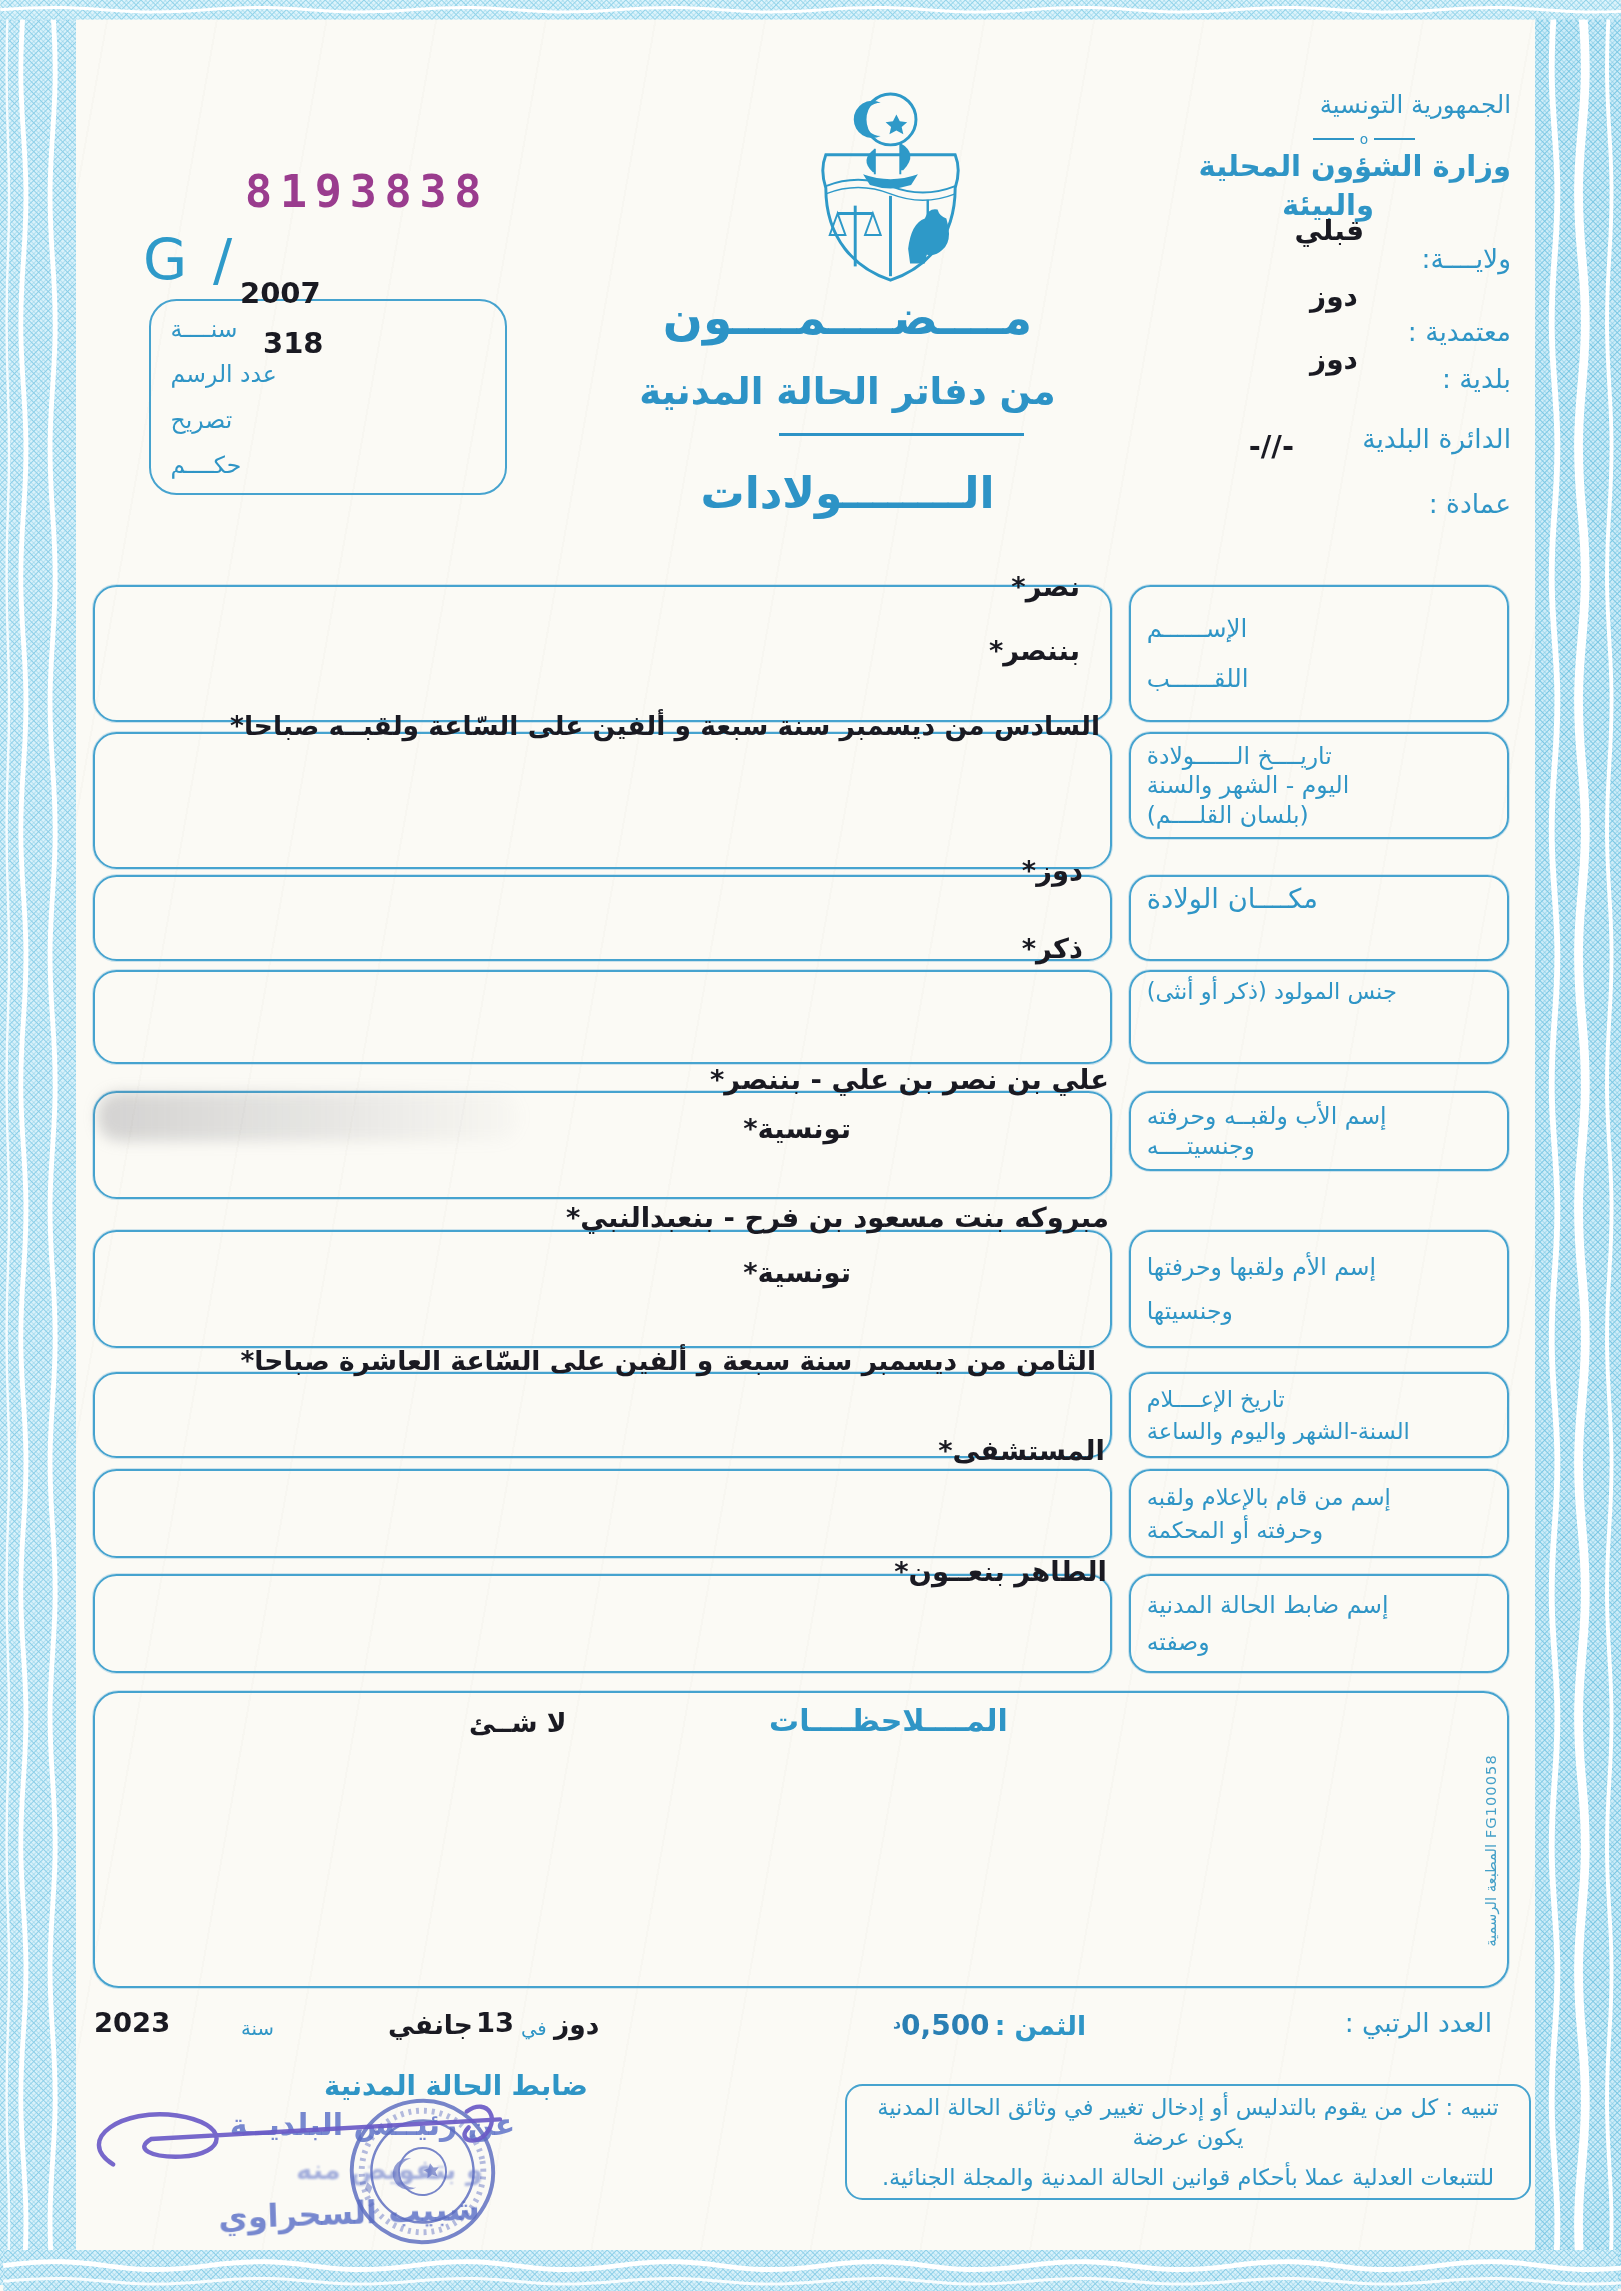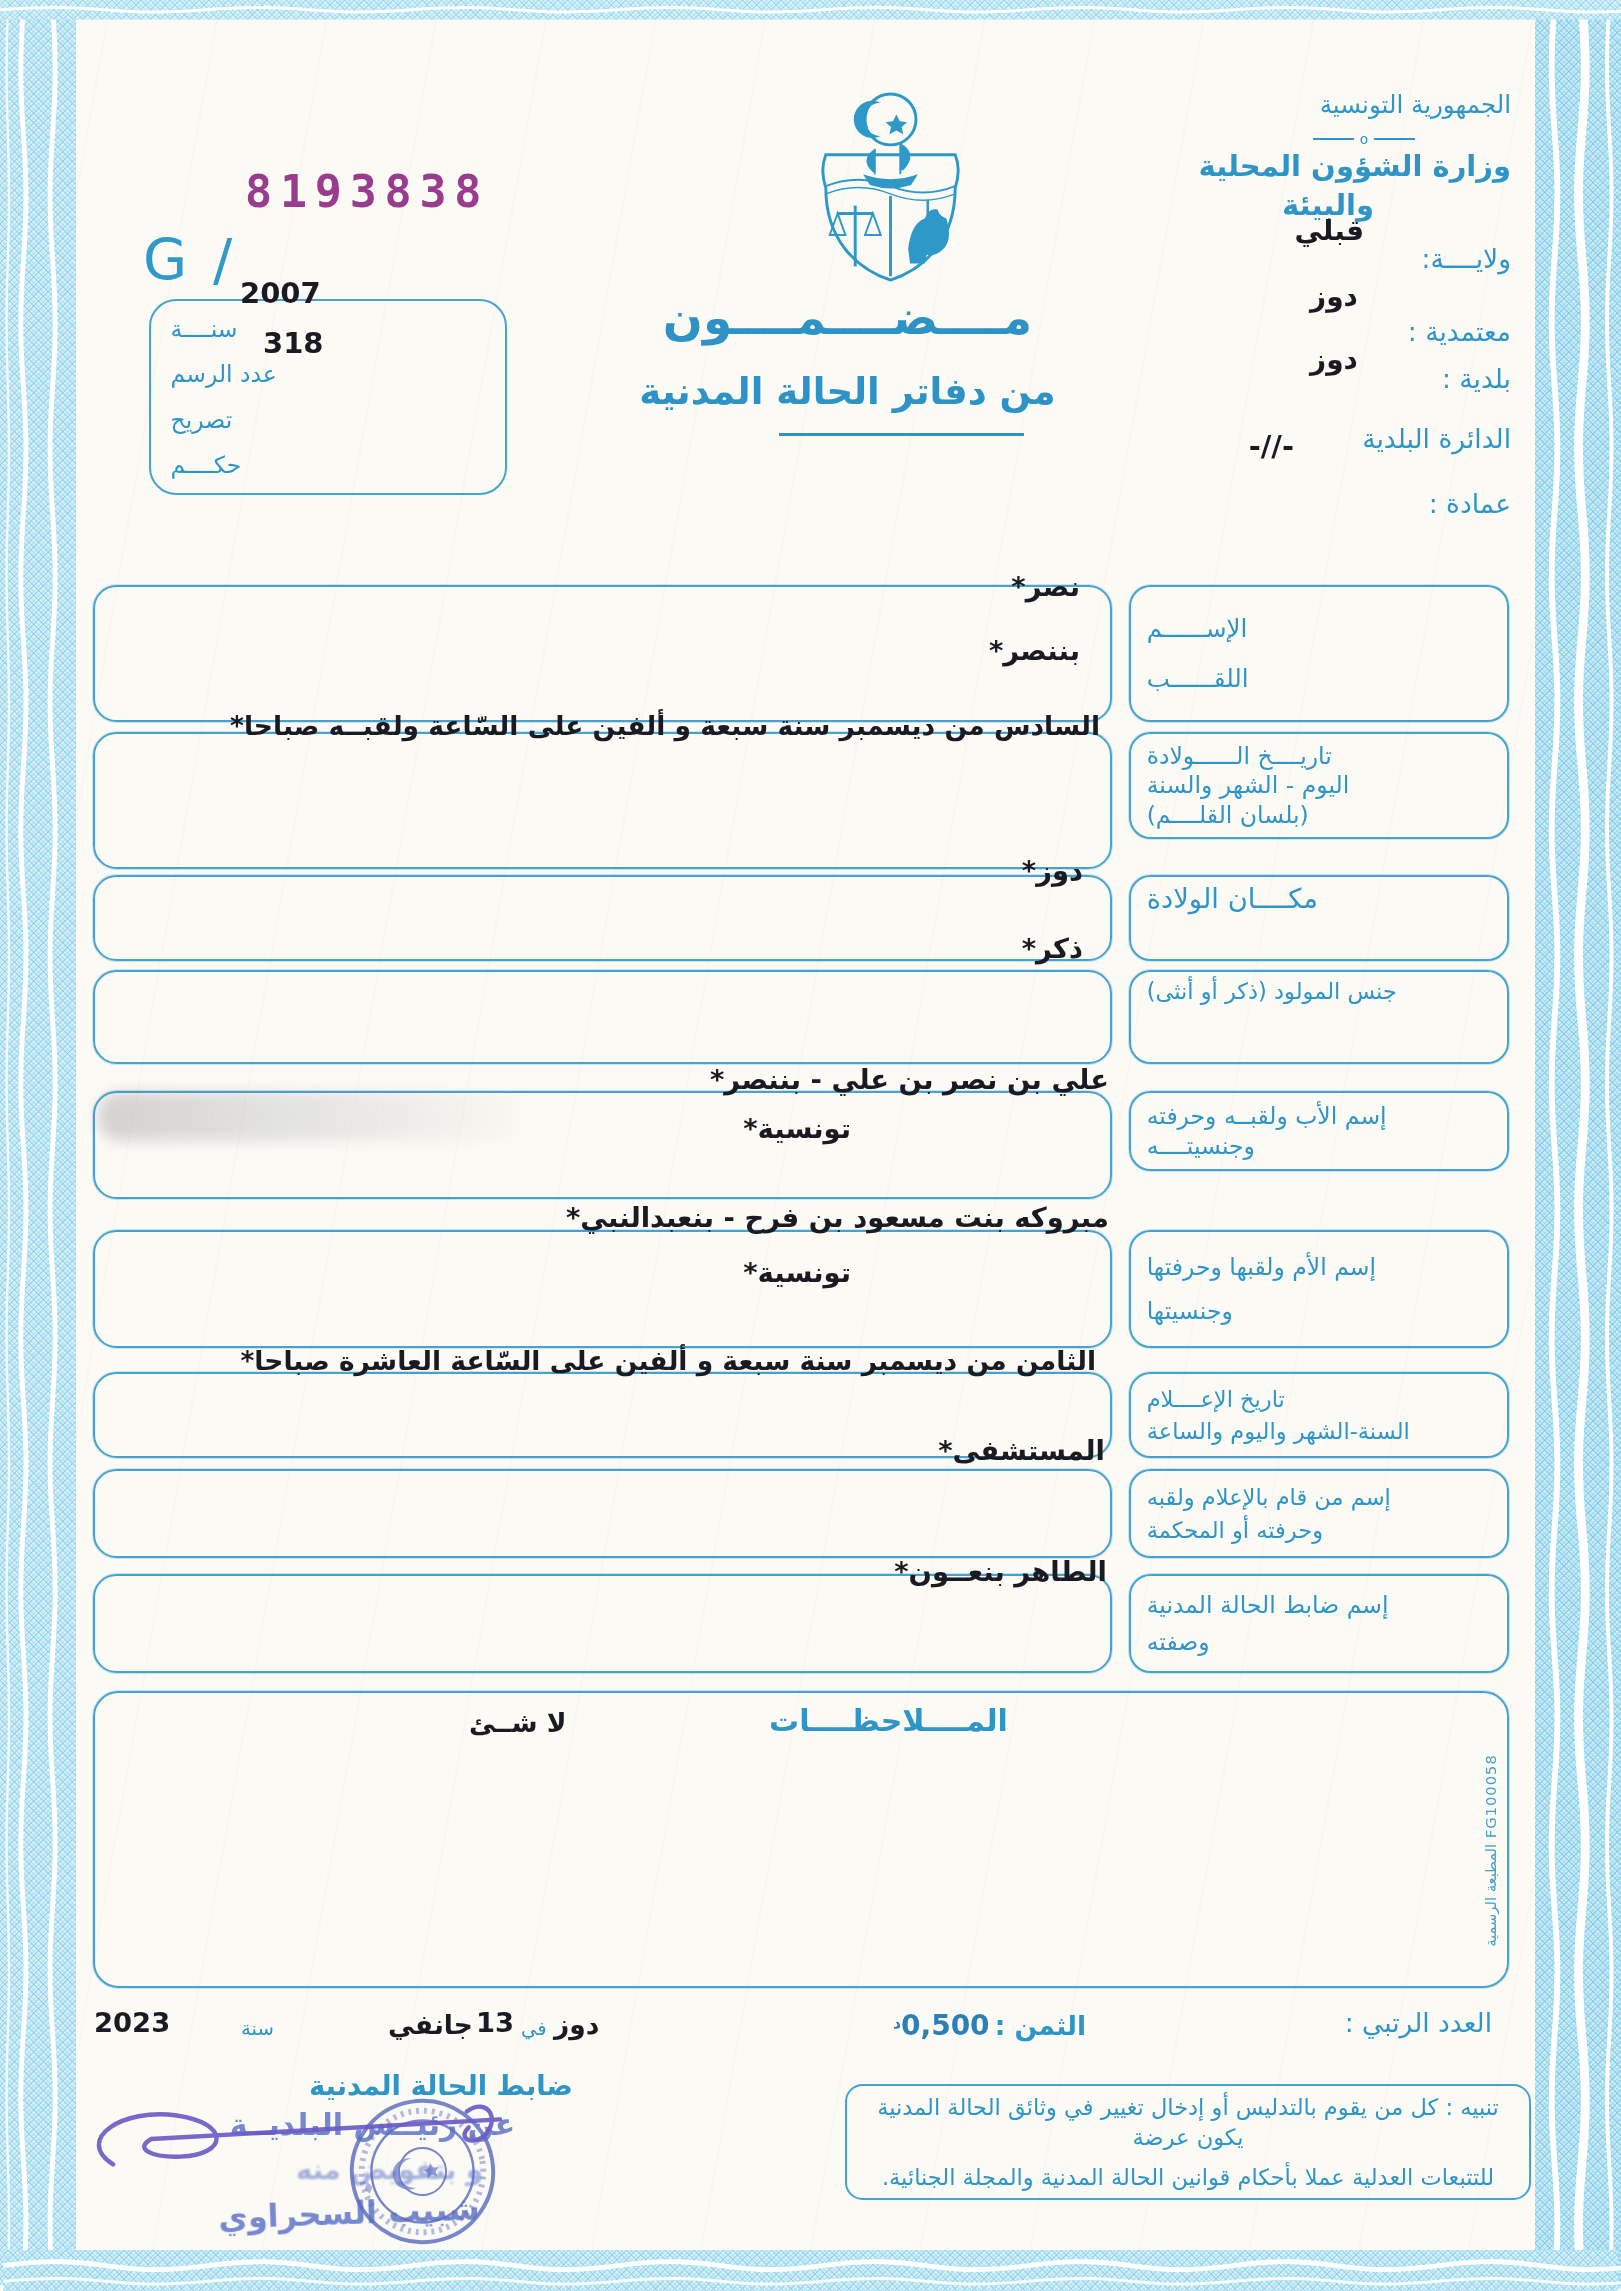--- a/index.html
+++ b/index.html
@@ -140,20 +140,21 @@
   <div class="lab" style="right:110px;top:316px;font-size:26.5px">معتمدية :</div>
   <div class="typed" style="right:263px;top:343px;font-size:28px">دوز</div>
   <div class="lab" style="right:110px;top:363px;font-size:26.5px">بلدية :</div>
   <div class="lab" style="right:110px;top:423px;font-size:26.5px">الدائرة البلدية</div>
   <div class="typed" style="right:327px;top:429px;font-size:29px">-//-</div>
   <div class="lab" style="right:110px;top:488px;font-size:26.5px">عمادة :</div>
 
   <div class="title" style="left:627px;top:290px;width:441px;font-size:47px">مــــضــــمــــون</div>
   <div class="title" style="left:627px;top:370px;width:441px;font-size:37px">من دفاتر الحالة المدنية</div>
   <div class="abs" style="left:779px;top:433px;width:245px;height:2.9px;background:#2d93c6"></div>
+  <div class="title" style="left:627px;top:467px;width:441px;font-size:44px">الــــــــولادات</div>
 
   <div class="vbox" style="top:585px;height:137px"></div>
   <div class="lbox" style="top:585px;height:137px">
     <span>الإســــــم</span>
     <span>اللقــــــب</span>
   </div>
 
   <div class="vbox" style="top:732px;height:137px"></div>
   <div class="lbox" style="top:732px;height:107px;font-size:23.5px">
     <span>تاريــــخ الــــــولادة</span>
@@ -227,21 +228,21 @@
     <span style="color:var(--blue);font-size:26.5px;font-weight:bold">الثمن :</span>
     <span style="color:#2a7fb4;font-size:28px;font-weight:bold">0,500</span><span class="sup" style="color:#2a7fb4;font-weight:bold">د</span>
   </div>
   <div class="typed" style="left:554px;top:2009px;font-size:26.5px">دوز</div>
   <div class="lab" style="left:521px;top:2017px;font-size:19.6px">في</div>
   <div class="typed" style="left:476px;top:2007px;font-size:27.4px">13</div>
   <div class="typed" style="left:388px;top:2009px;font-size:26.5px">جانفي</div>
   <div class="lab" style="left:241px;top:2017px;font-size:19.6px">سنة</div>
   <div class="typed" style="left:94px;top:2007px;font-size:27.4px">2023</div>
 
-  <div class="lab" style="left:294px;top:2070px;width:294px;text-align:center;font-size:27.4px;font-weight:bold">ضابط الحالة المدنية</div>
+  <div class="lab" style="left:294px;top:2070px;width:294px;text-align:right;font-size:27.4px;font-weight:bold">ضابط الحالة المدنية</div>
   <div class="stampline" style="left:196px;top:2107px;width:353px;text-align:center;font-size:30px;filter:blur(0.3px)">عن رئيــس البلديــة</div>
   <div class="stampline" style="left:267px;top:2154px;width:245px;text-align:center;font-size:27.4px;filter:blur(1.1px);opacity:.65">و بتفويض منه</div>
   <div class="stampline" style="left:192px;top:2194px;width:314px;text-align:center;font-size:32px;filter:blur(0.4px);transform:rotate(-2deg)">شبيب السحراوي</div>
 
   <svg class="abs" style="left:345px;top:2094px;transform:rotate(-10deg);opacity:.82" width="155" height="155" viewBox="0 0 158 158">
     <g stroke="#5b6cc0" fill="none">
       <circle cx="79" cy="79" r="72" stroke-width="4"></circle>
       <circle cx="79" cy="79" r="52" stroke-width="2.5"></circle>
       <circle cx="79" cy="79" r="62" stroke-width="6" stroke-dasharray="3 5" opacity=".55"></circle>
       <circle cx="79" cy="79" r="24" stroke-width="2"></circle>

